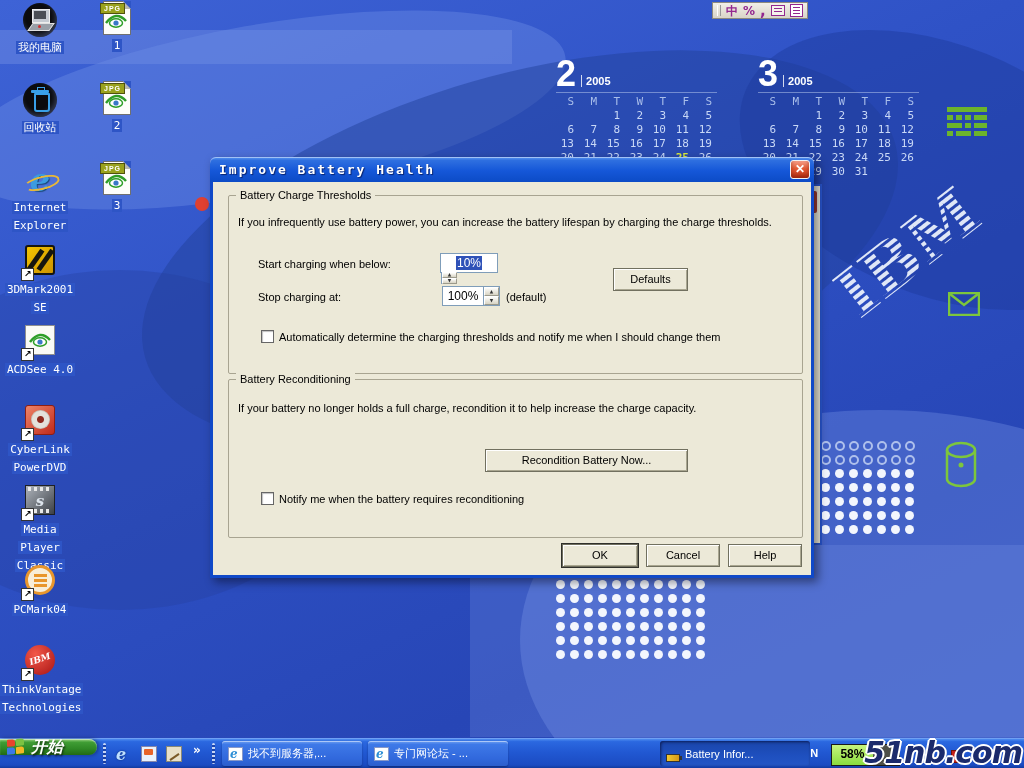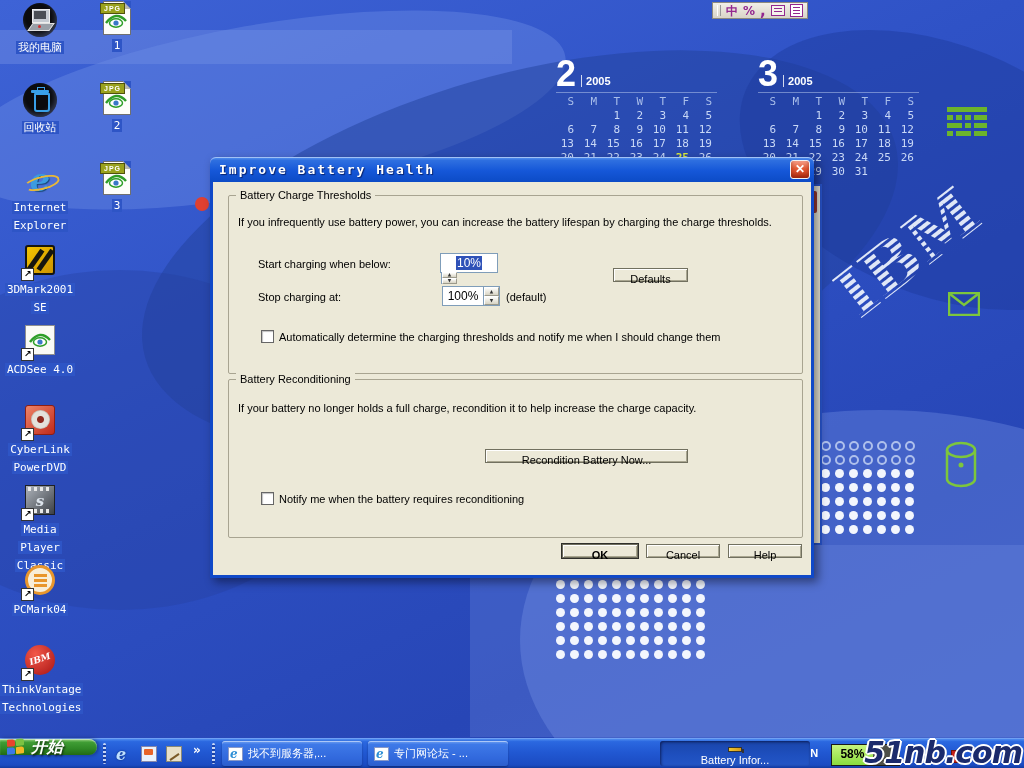--- a/index.html
+++ b/index.html
@@ -90,24 +90,24 @@
     border:3px solid #1049C8;border-top:none;box-sizing:border-box;font-size:11px;color:#000;}
   .grp{position:absolute;border:1px solid #A8A491;border-radius:2px;}
   .grp-label{position:absolute;background:#ECE9D8;padding:0 4px;font-size:11px;line-height:12px;}
   .txt{position:absolute;font-size:11px;line-height:13px;white-space:nowrap;}
   .edit{position:absolute;width:58px;height:20px;background:#fff;border:1px solid #7F9DB9;box-sizing:border-box;display:flex;}
   .edit-val{flex:1;text-align:center;font:12px/18px "Liberation Sans",sans-serif;padding-top:0;}
   .edit-val .selflag{background:#2F52B8;color:#fff;padding:0 1px;}
   .spn{width:15px;display:flex;flex-direction:column;border-left:1px solid #7F9DB9;}
   .spn b{flex:1;background:linear-gradient(180deg,#FDFDFB,#D8D4C4);border:1px solid #fff;border-bottom-color:#9C9A8C;border-right-color:#9C9A8C;
     font:4.5px/4px "DejaVu Sans",sans-serif;color:#333;text-align:center;display:flex;align-items:center;justify-content:center;cursor:pointer;}
-  .b3{position:absolute;height:14px;background:#ECE9D8;border:1px solid #71705F;
+  .b3{position:absolute;height:23px;background:#ECE9D8;border:1px solid #71705F;
     box-shadow:inset 1px 1px 0 #FFFFFF,inset -1px -1px 0 #A9A690;
     font:11px/21px "Liberation Sans",sans-serif;text-align:center;box-sizing:border-box;cursor:pointer;}
-  .b3.default{box-shadow:inset 1px 1px 0 #FFFFFF,inset -1px -1px 0 #A9A690,0 0 0 1px #30302C;font-weight:bold;}
+  .b3.default{box-shadow:inset 1px 1px 0 #FFFFFF,inset -1px -1px 0 #A9A690,0 0 0 1px #30302C;}
   .cbx{position:absolute;width:13px;height:13px;background:#fff;border:1px solid #666;
     box-shadow:inset 1px 1px 1px rgba(0,0,0,.25);box-sizing:border-box;cursor:pointer;}
   
   .taskbar{position:absolute;left:0;bottom:0;width:1024px;height:30px;z-index:50;
     background:linear-gradient(180deg,#4E8DF0 0%,#2B68E0 9%,#2158D2 46%,#1B4BC2 90%,#123A9E 100%);
     border-top:1px solid #6FA0F4;box-sizing:border-box;}
   .start{position:absolute;left:0;top:0;width:97px;height:16px;border-radius:0 13px 13px 0;
     background:linear-gradient(180deg,#8CCE74 0%,#3F9C34 22%,#2F8926 60%,#226A14 100%);
     box-shadow:inset 0 1px 1px rgba(255,255,255,.55),2px 0 4px rgba(0,0,20,.4);
     display:flex;align-items:center;gap:6px;padding-left:7px;box-sizing:border-box;cursor:pointer;}
@@ -121,21 +121,21 @@
   .qle{font:italic bold 16px/16px "DejaVu Serif",serif;color:#BFE0FF;text-shadow:0 0 2px #0A2A70;}
   .qlwin{background:#EAF2FC;border:1px solid #88A;box-sizing:border-box;position:relative;}
   .qlwin i{position:absolute;left:2px;top:2px;width:9px;height:6px;background:#E86428;display:block;border-radius:1px;}
   .qldesk{background:#E8E0C8;border:1px solid #887;box-sizing:border-box;position:relative;}
   .qldesk i{position:absolute;left:2px;top:9px;width:11px;height:2px;background:#7A5A28;transform:rotate(-35deg);display:block;}
   .chev{position:absolute;top:4px;color:#fff;font:bold 12px "DejaVu Sans",sans-serif;cursor:pointer;}
   .task{position:absolute;top:2px;height:25px;border-radius:3px;color:#fff;font:11px "Liberation Sans",sans-serif;
     background:linear-gradient(180deg,#6FA0F2 0%,#3E79E8 14%,#3168DC 70%,#2C5ECC 100%);
     box-shadow:inset 0 1px 0 rgba(255,255,255,.45),0 1px 2px rgba(0,0,20,.35);
     display:flex;align-items:center;gap:5px;padding:0 6px;box-sizing:border-box;white-space:nowrap;overflow:hidden;cursor:pointer;}
-  .task.active{background:linear-gradient(180deg,#1A45AA 0%,#1E4FBE 55%,#2456C6 100%);box-shadow:inset 1px 1px 3px rgba(0,0,30,.6);flex-direction:column;}
+  .task.active{background:linear-gradient(180deg,#1A45AA 0%,#1E4FBE 55%,#2456C6 100%);box-shadow:inset 1px 1px 3px rgba(0,0,30,.6);}
   .ic14{width:15px;height:14px;position:relative;flex:0 0 auto;}
   .iepage{background:#fff;border:1px solid #8898C8;box-sizing:border-box;}
   .iepage span{position:absolute;left:1px;top:-1px;font:italic bold 12px/14px "DejaVu Serif",serif;color:#2E8FD6;}
   .paintic{background:linear-gradient(135deg,#E0D8C8,#8E887C);border:1px solid #555;box-sizing:border-box;}
   .paintic i{position:absolute;width:4px;height:7px;top:-2px;display:block;border-radius:1px;}
   .paintic i.p1{left:2px;background:#D03030;transform:rotate(-15deg);}
   .paintic i.p2{left:7px;background:#3058C8;transform:rotate(12deg);}
   .battic{top:3px;width:14px;height:8px;background:linear-gradient(90deg,#F2C830,#D49818);border:1px solid #333;position:relative;margin-top:3px;box-sizing:border-box;}
   .battic i{position:absolute;right:-3px;top:1px;width:2px;height:4px;background:#333;display:block;}
   .tray-en{position:absolute;left:803px;top:8px;color:#fff;font:bold 11px "Liberation Sans",sans-serif;cursor:pointer;}

